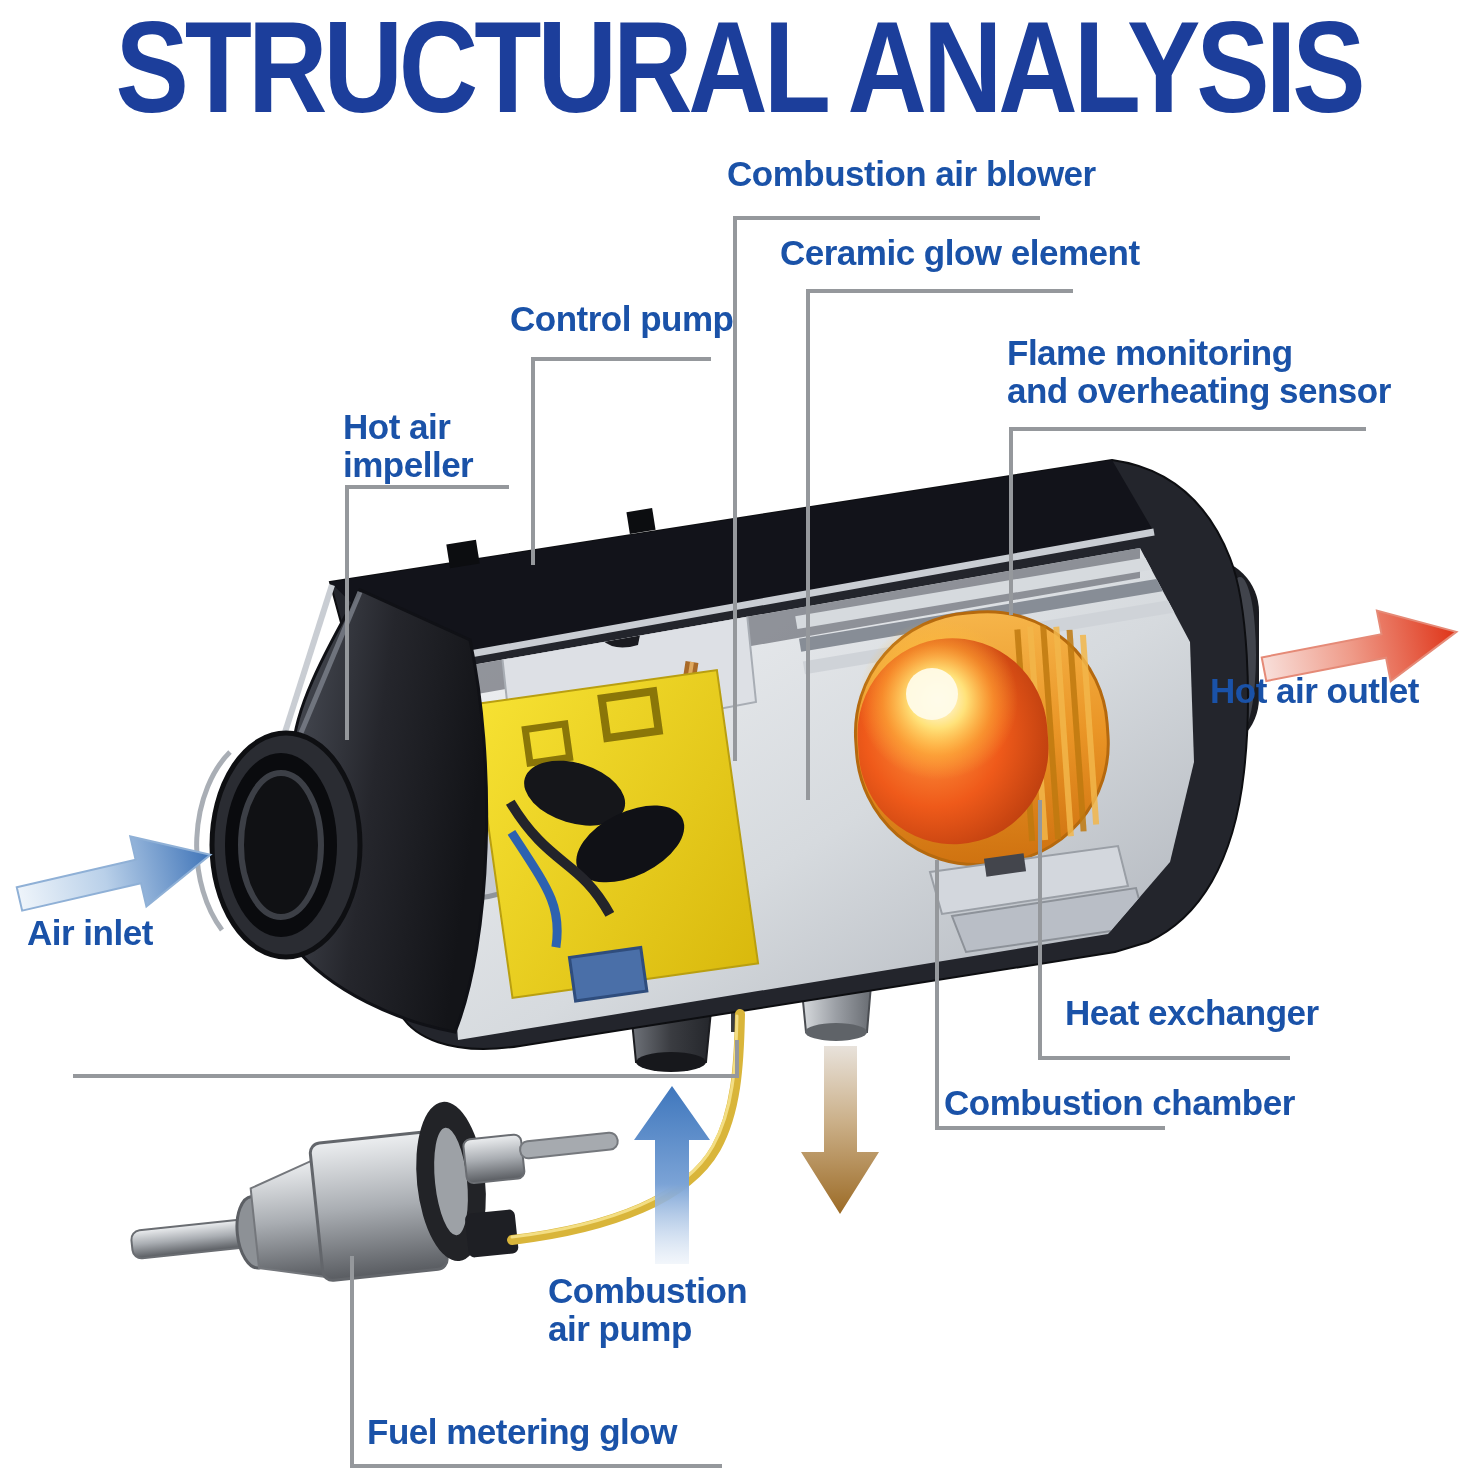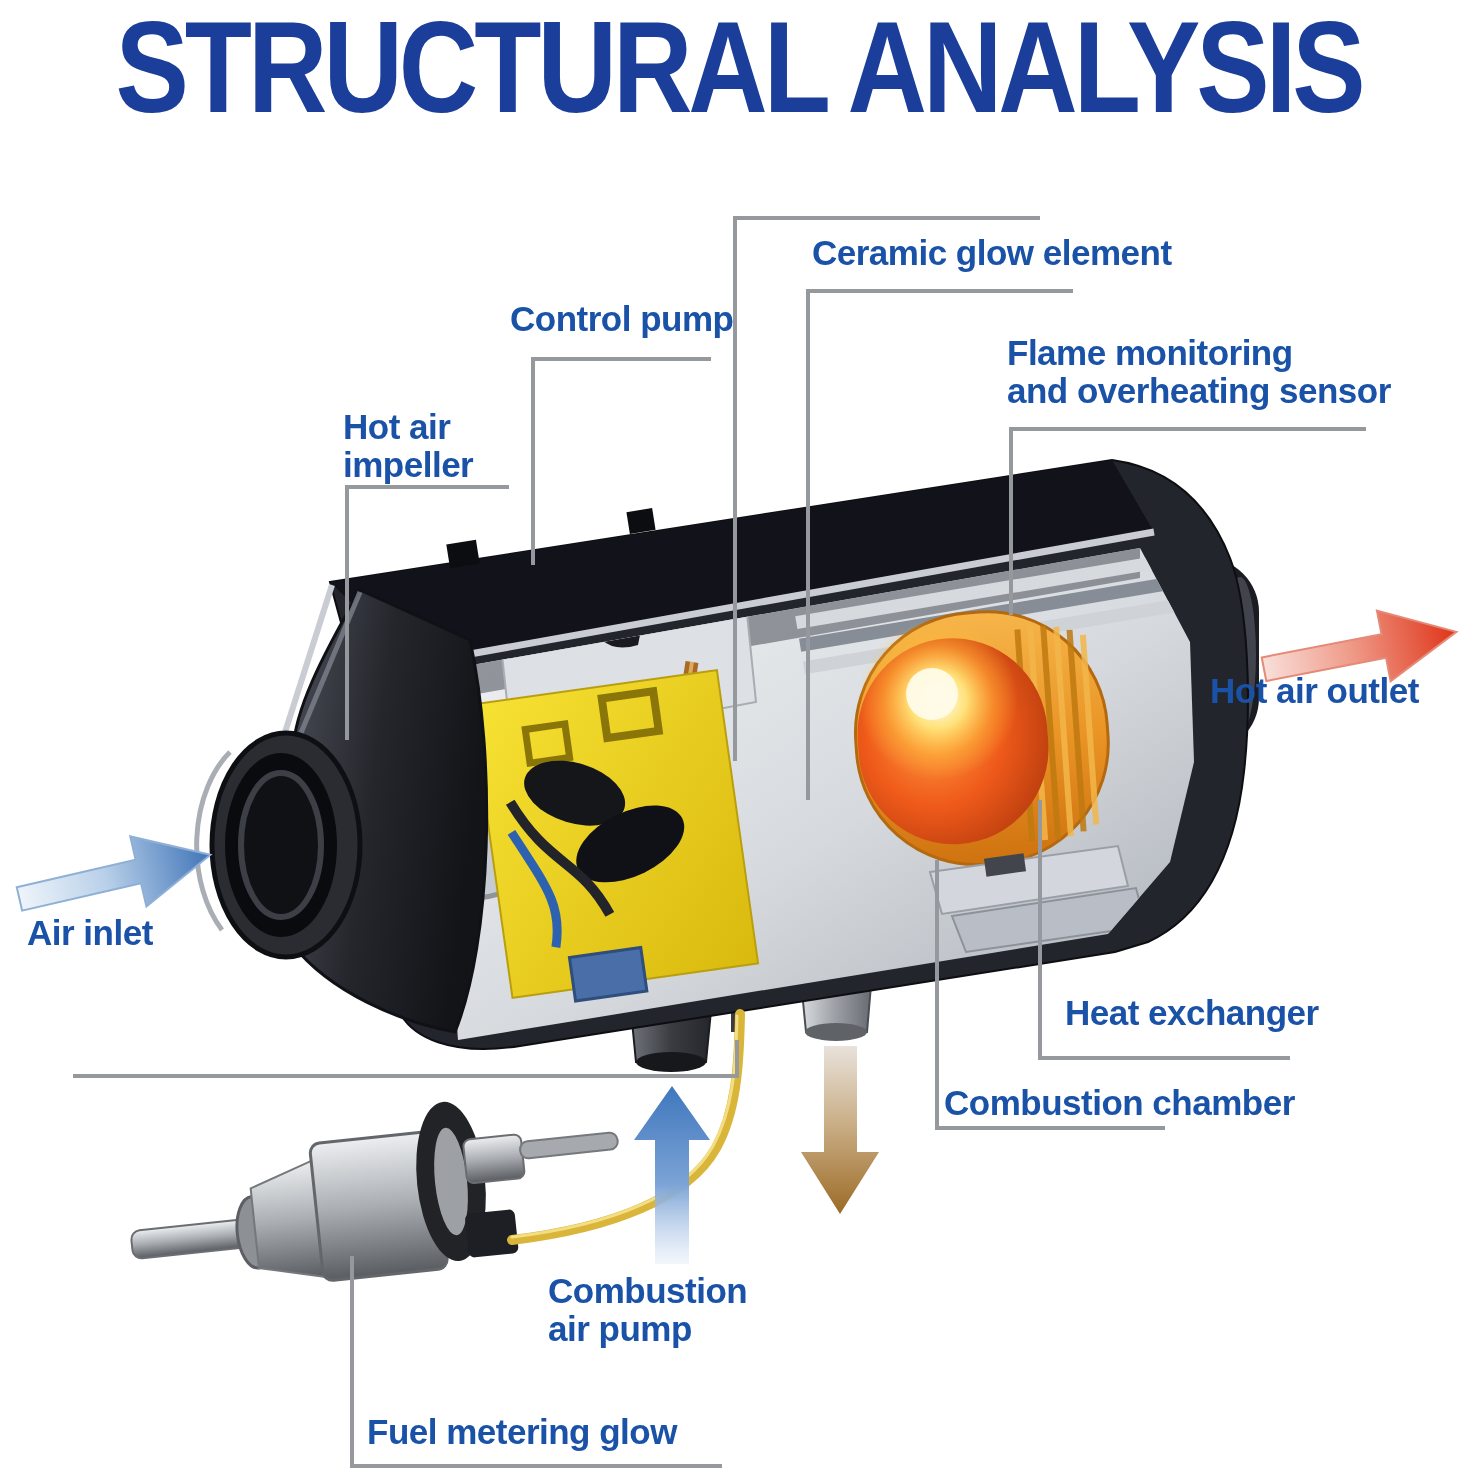--- a/index.html
+++ b/index.html
@@ -233,21 +233,22 @@
   <div class="lead" style="left:1038px;top:1056px;width:252px;height:4px;"></div>
   <div class="lead" style="left:935px;top:860px;width:4px;height:270px;"></div>
   <div class="lead" style="left:935px;top:1126px;width:230px;height:4px;"></div>
   <div class="lead" style="left:73px;top:1074px;width:666px;height:4px;"></div>
   <div class="lead" style="left:735px;top:1040px;width:4px;height:38px;"></div>
   <div class="lead" style="left:350px;top:1256px;width:4px;height:212px;"></div>
   <div class="lead" style="left:350px;top:1464px;width:372px;height:4px;"></div>
 
   <div class="title">STRUCTURAL ANALYSIS</div>
 
-  <div class="lbl" style="left:812px;top:234px;">Ceramic glow element</div>
+  <div class="lbl" style="left:727px;top:155px;">Combustion air blower</div>
+  <div class="lbl" style="left:780px;top:234px;">Ceramic glow element</div>
   <div class="lbl" style="left:510px;top:300px;">Control pump</div>
   <div class="lbl" style="left:1007px;top:334px;">Flame monitoring
 and overheating sensor</div>
   <div class="lbl" style="left:343px;top:380px;margin-top:28px;">Hot air
 impeller</div>
   <div class="lbl" style="left:1210px;top:672px;">Hot air outlet</div>
   <div class="lbl" style="left:27px;top:914px;">Air inlet</div>
   <div class="lbl" style="left:1065px;top:994px;text-align:center;">Heat exchanger</div>
   <div class="lbl" style="left:944px;top:1084px;">Combustion chamber</div>
   <div class="lbl" style="left:548px;top:1272px;">Combustion

